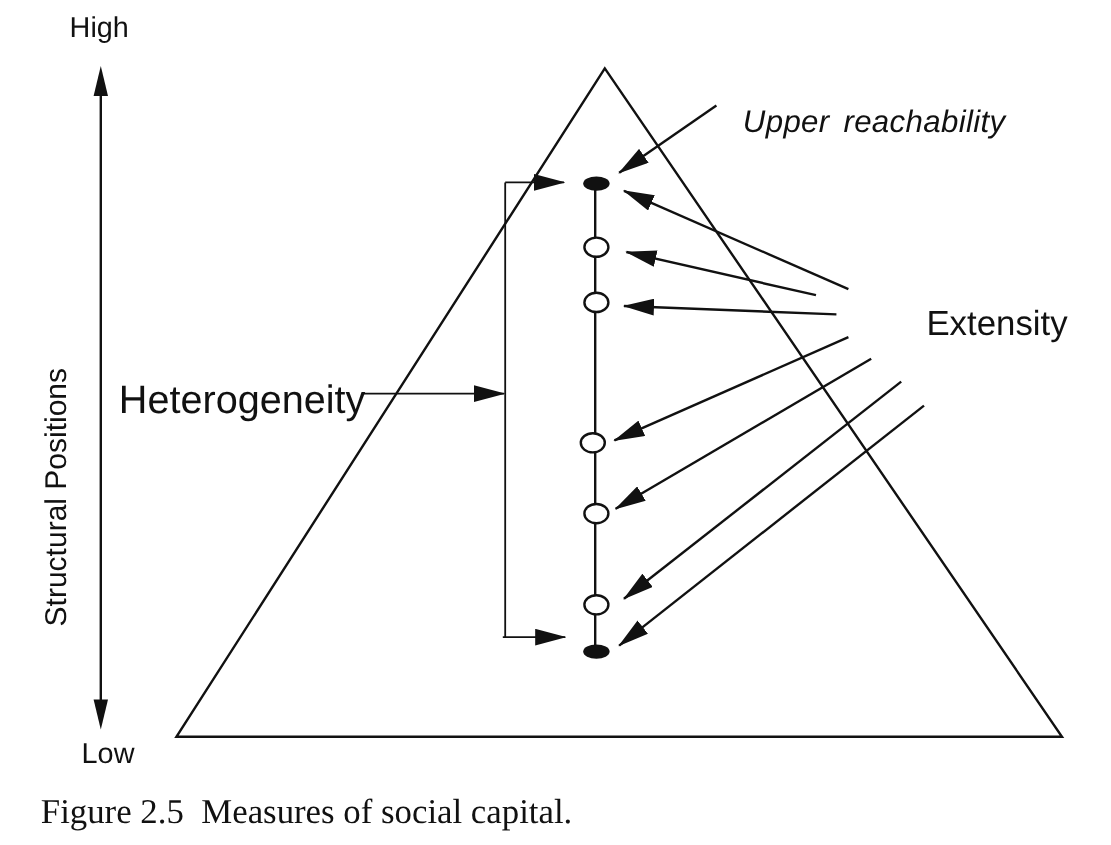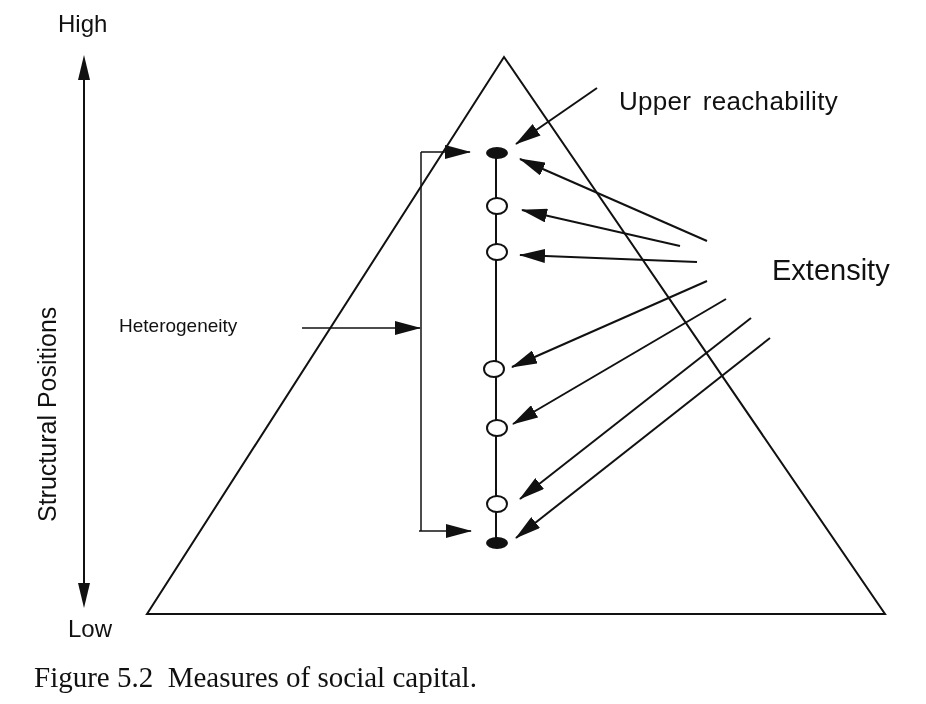--- a/index.html
+++ b/index.html
@@ -79,17 +79,17 @@
     <line x1="726" y1="299" x2="513" y2="424" stroke="#111111" stroke-width="2" marker-end="url(#arrowhead-lg)"></line>
     <line x1="751" y1="318" x2="520" y2="499" stroke="#111111" stroke-width="2" marker-end="url(#arrowhead-lg)"></line>
     <line x1="770" y1="338" x2="516" y2="538" stroke="#111111" stroke-width="2" marker-end="url(#arrowhead-lg)"></line>
   </g>
 </svg>
 
 <div class="label" style="left:58px; top:12px; font-size:24px;">High</div>
 <div class="label" style="left:68px; top:617px; font-size:24px;">Low</div>
 <div class="vertical-label" style="left:35px; top:522px; font-size:25px;">Structural Positions</div>
 
-<div class="label" style="left:99px; top:316px; font-size:19px;margin-left:20px;">Heterogeneity</div>
-<div class="label" style="left:619px; top:88px; font-size:26px; letter-spacing:0.3px; word-spacing:4px;">Upper reachability</div>
+<div class="label" style="left:99px; top:316px; font-size:33px;">Heterogeneity</div>
+<div class="label" style="left:619px; top:88px; font-size:26px; letter-spacing:0.3px; word-spacing:4px;font-style:italic;">Upper reachability</div>
 <div class="label" style="left:772px; top:256px; font-size:29px;">Extensity</div>
 
-<div class="caption" style="left:34px; top:663px; font-size:29px; white-space:pre;">Figure 5.2  Measures of social capital.</div>
+<div class="caption" style="left:34px; top:663px; font-size:29px; white-space:pre;">Figure 2.5  Measures of social capital.</div>
 
 </body></html>

